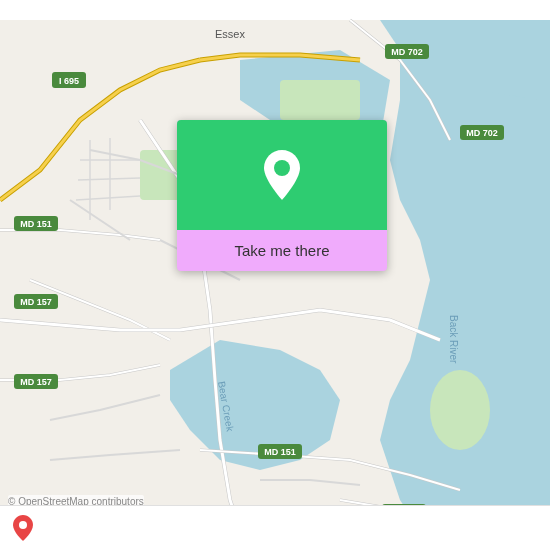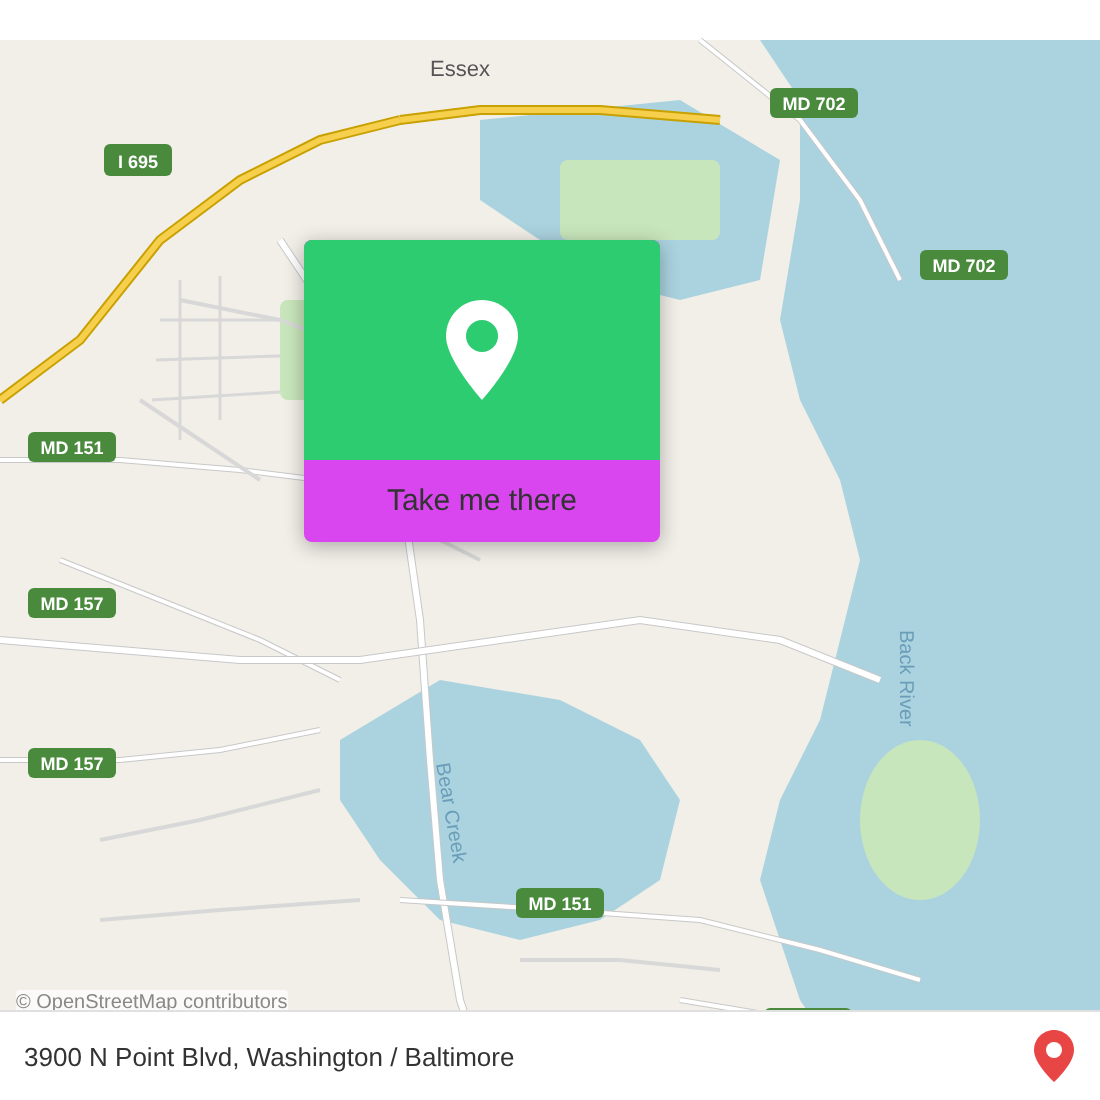--- a/index.html
+++ b/index.html
@@ -16,23 +16,23 @@
       width: 550px;
       height: 550px;
       position: relative;
       overflow: hidden;
     }
 
     
     #popup-card {
       position: absolute;
       top: 120px;
-      left: 152px;
-      width: 178px;
-      background: #d946ef;
+      left: 177px;
+      width: 210px;
+      background: #f0abfc;
       border-radius: 4px;
       box-shadow: 0 2px 10px rgba(0,0,0,0.3);
       overflow: hidden;
       z-index: 10;
     }
 
     #popup-green-header {
       background-color: #2ecc71;
       height: 110px;
       display: flex;
@@ -209,21 +209,20 @@
       </svg>
     </div>
     <div id="popup-label">Take me there</div>
   </div>
 
   <div id="attribution">
     <span>© OpenStreetMap contributors</span>
   </div>
 
   <div id="bottom-bar">
-    <div id="location-text">3900 N Point Blvd, Washington / Baltimore</div>
 
     <div id="moovit-logo">
 
       <svg width="22" height="28" viewBox="0 0 22 28">
         <path d="M11 1 C5.5 1 1 5.5 1 11 C1 18 11 27 11 27 C11 27 21 18 21 11 C21 5.5 16.5 1 11 1 Z" fill="#e84545"></path>
         <circle cx="11" cy="11" r="4" fill="white"></circle>
       </svg>
     </div>
   </div>
 </div>

